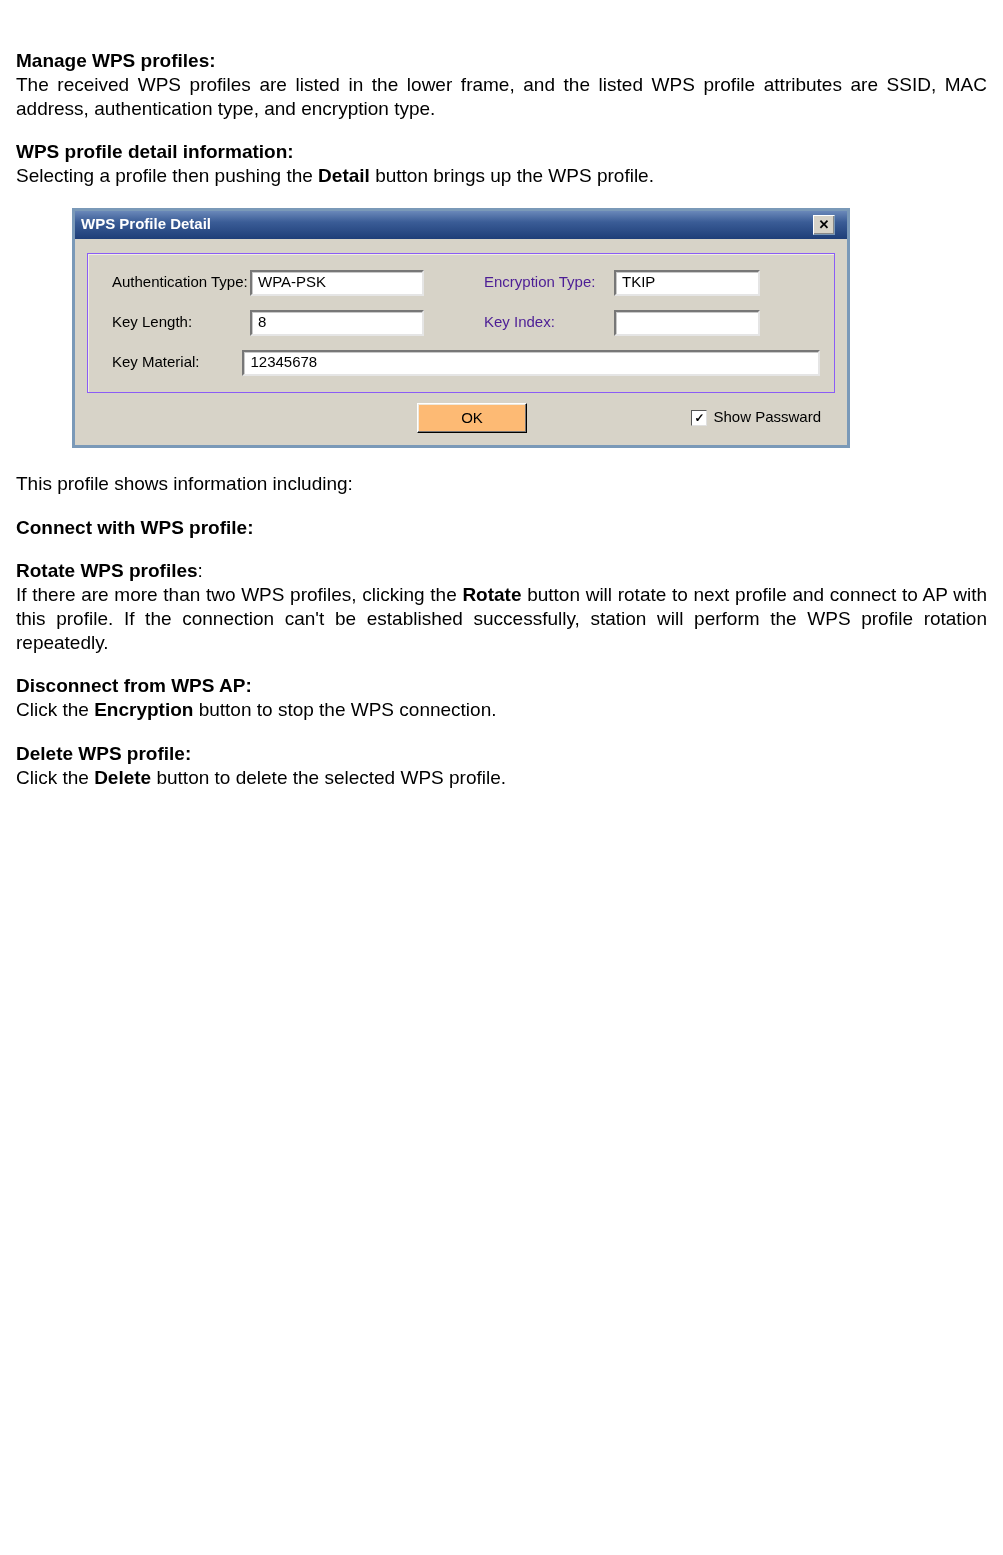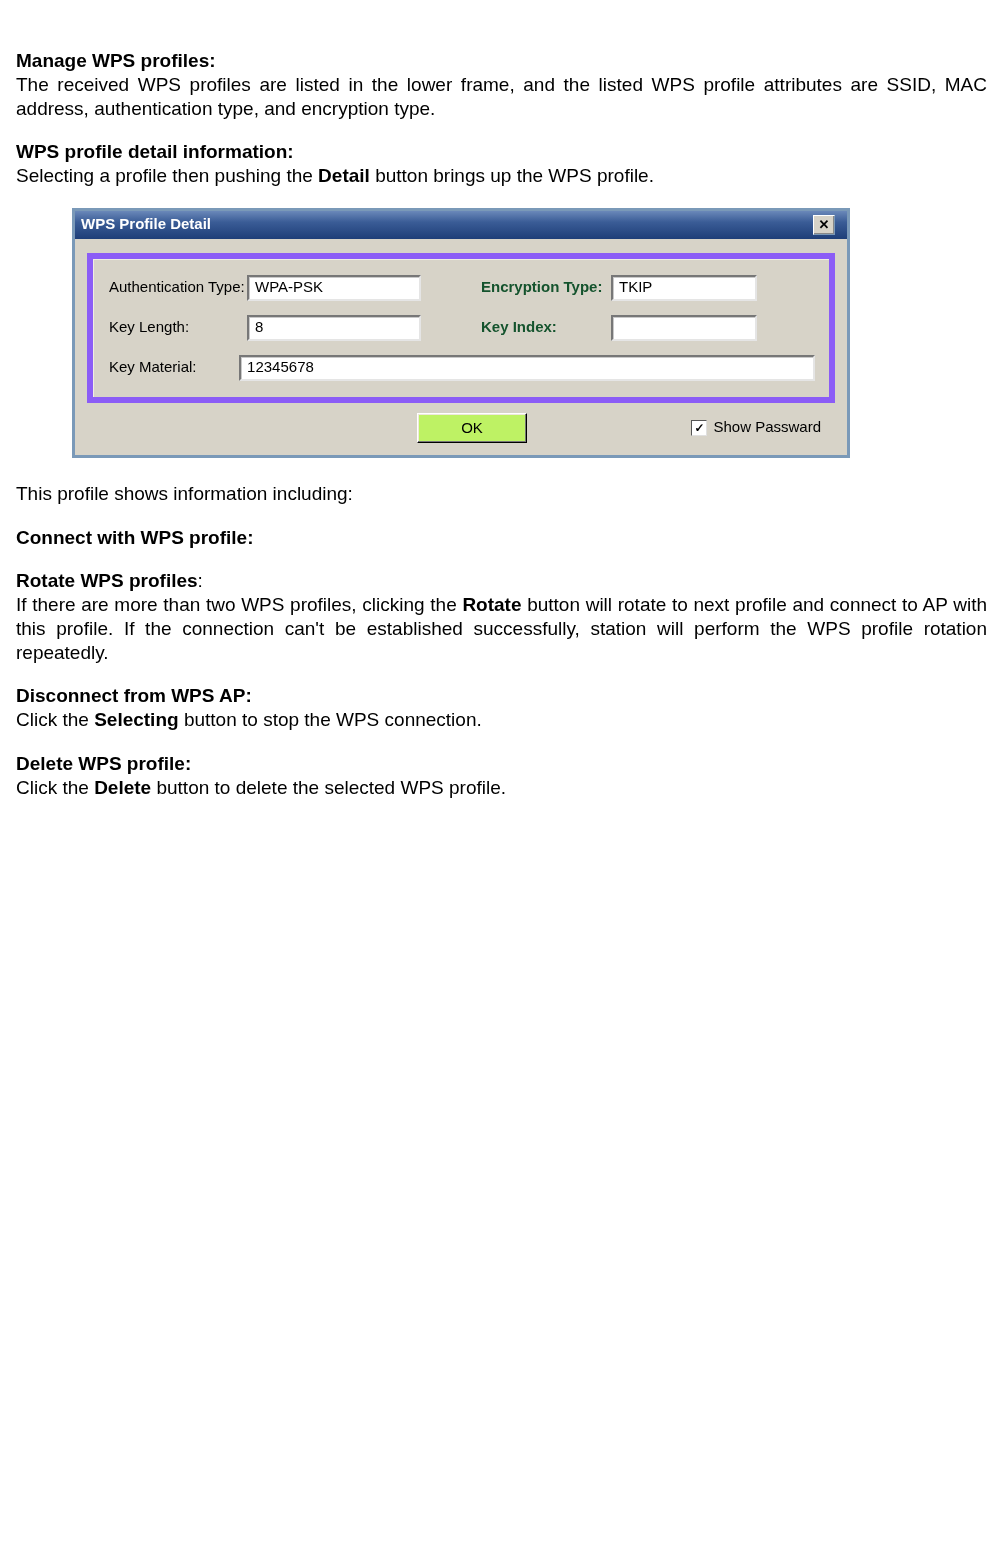--- a/index.html
+++ b/index.html
@@ -56,27 +56,27 @@
     color:#000;
     display:flex;align-items:center;justify-content:center;
     font-family: Arial, sans-serif;
     font-size: 13px;
     cursor: pointer;
   }
   .form-area {
     padding: 14px 12px 0 12px;
   }
   .groupbox {
-    border: 6px solid #8b5cf6;
+    border: 1px solid #8b5cf6;
     box-shadow: inset 1px 1px 0 #f0ede3;
-    padding: 16px 14px 12px 16px;
+    padding: 16px 14px 12px 24px;
   }
   .row { display: flex; align-items: center; margin-bottom: 14px; }
   .lbl { width: 138px; color:#000; }
-  .lbl2 { width: 130px; color:#14532d;font-weight:bold; }
+  .lbl2 { width: 130px; color:#4c1d95; }
   .gap { width: 60px; }
   .field {
     height: 26px;
     background: #fff;
     border: 2px solid #888;
     border-top-color:#777; border-left-color:#777;
     border-right-color:#e5e5e5; border-bottom-color:#e5e5e5;
     box-shadow: inset 1px 1px 0 #c9c9c9;
     box-sizing: border-box;
     padding: 2px 6px;
@@ -88,21 +88,21 @@
   .field-sm { width: 174px; }
   .field-rsm { width: 146px; }
   .field-lg { width: 610px; }
   .bottom-row {
     display:flex; align-items:center;
     padding: 10px 26px 12px 12px;
   }
   .ok-btn {
     margin-left: 330px;
     width: 110px; height: 30px;
-    background:#bef264;
+    background:#fdba74;
     border:1px solid #000;
     border-top-color:#fff; border-left-color:#fff;
     box-shadow: inset -1px -1px 0 #777, inset 1px 1px 0 #eee8dc;
     font-family: Tahoma, Verdana, sans-serif;
     font-size: 15px;
     cursor:pointer;
   }
   .chk-wrap { margin-left:auto; display:flex; align-items:center; gap:6px; }
   .chk {
     width:14px;height:14px;
@@ -191,21 +191,21 @@
     <span class="h">Rotate WPS profiles</span><span>:</span>
   </div>
   <div class="para">
     <span>If there are more than two WPS profiles, clicking the </span><span class="h">Rotate</span><span> button will rotate to next profile and connect to AP with this profile. If the connection can't be established successfully, station will perform the WPS profile rotation repeatedly.</span>
   </div>
 
   <div class="spacer-sm"></div>
 
   <div class="h">Disconnect from WPS AP:</div>
   <div>
-    <span>Click the </span><span class="h">Selecting</span><span> button to stop the WPS connection.</span>
+    <span>Click the </span><span class="h">Encryption</span><span> button to stop the WPS connection.</span>
   </div>
 
   <div class="spacer-sm"></div>
 
   <div class="h">Delete WPS profile:</div>
   <div>
     <span>Click the </span><span class="h">Delete</span><span> button to delete the selected WPS profile.</span>
   </div>
 
   <div class="pagenum">31</div>

